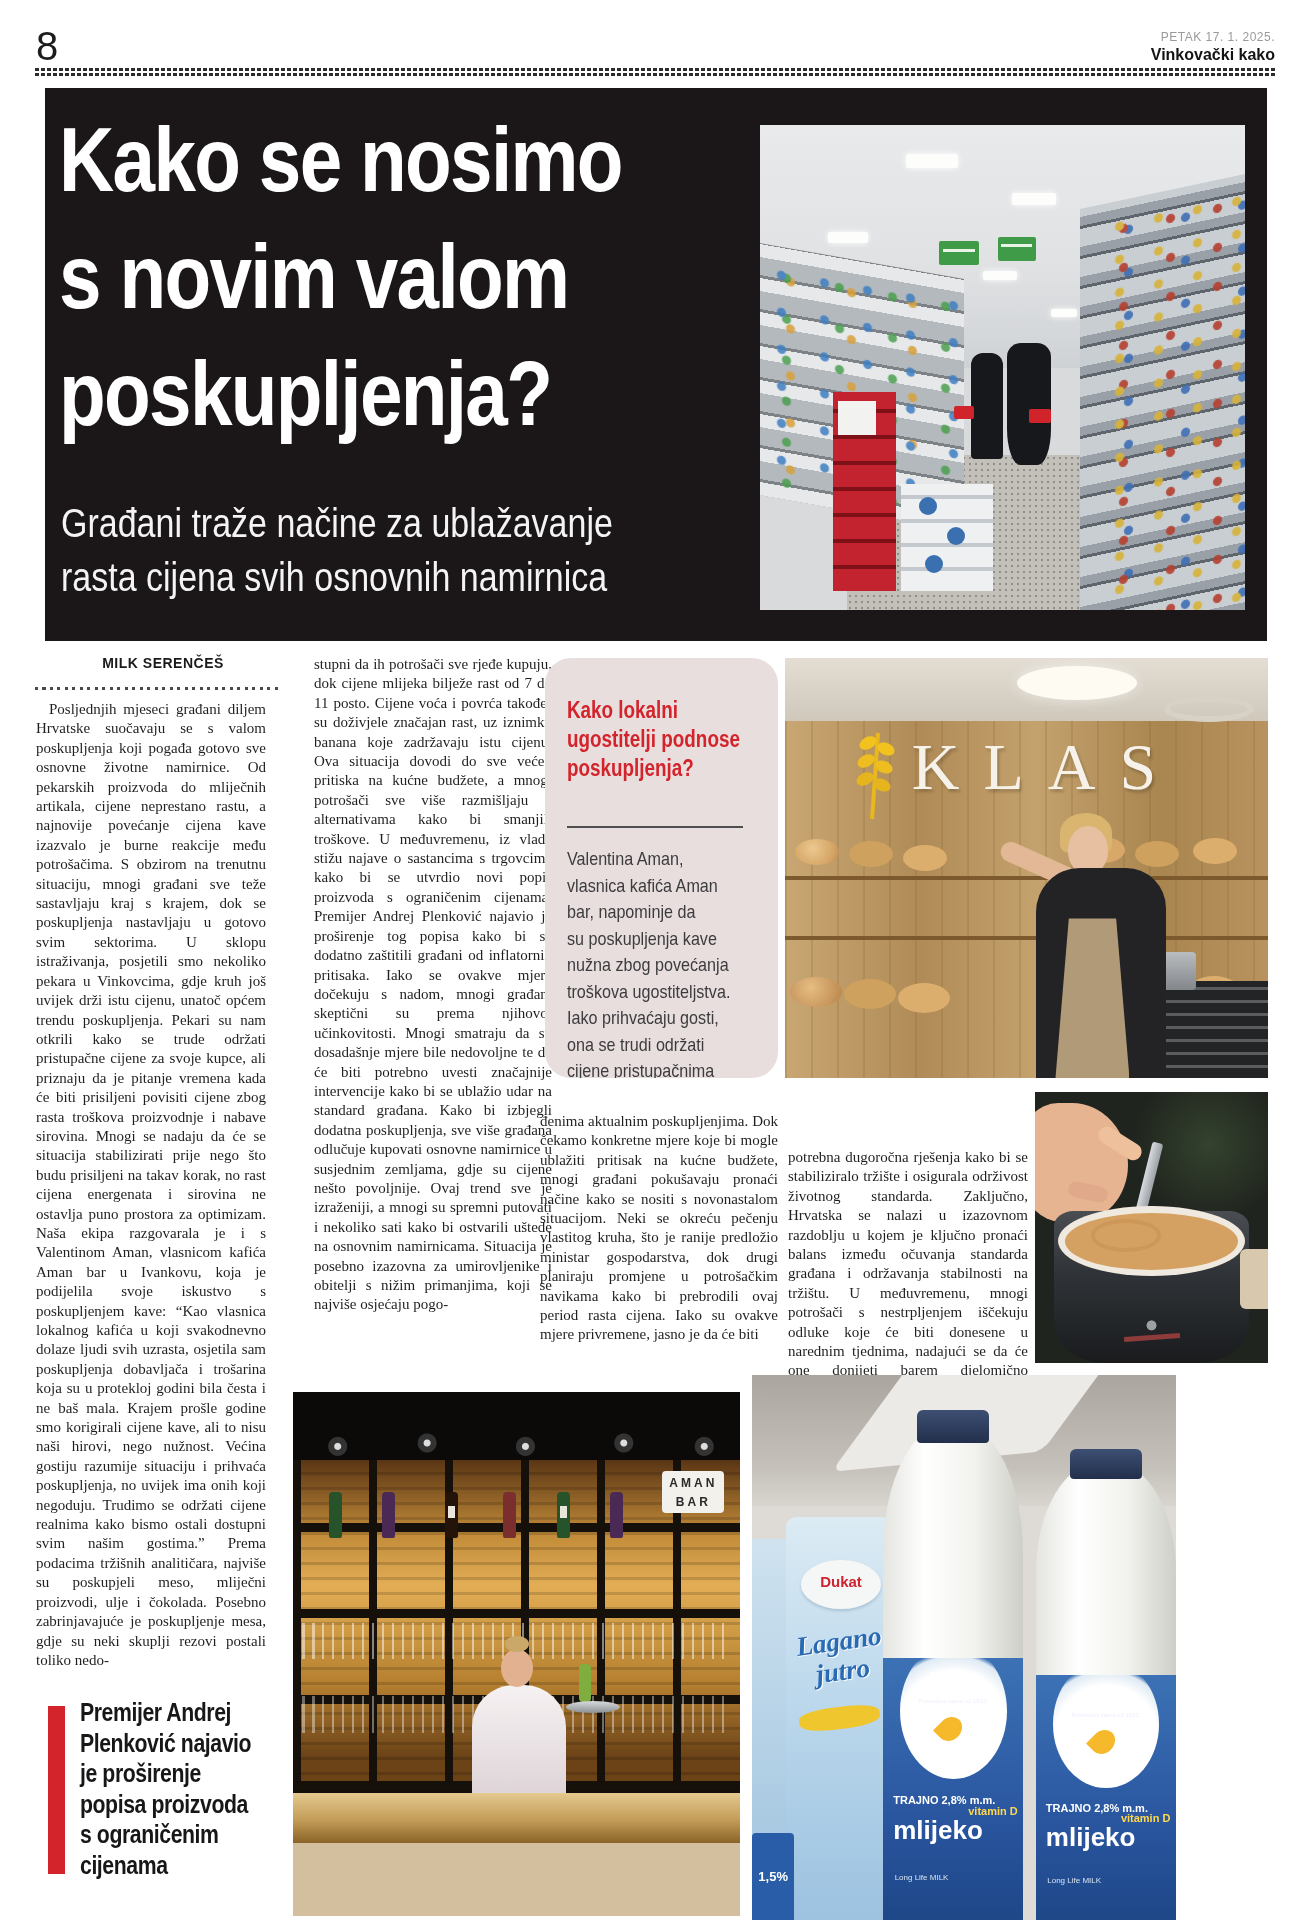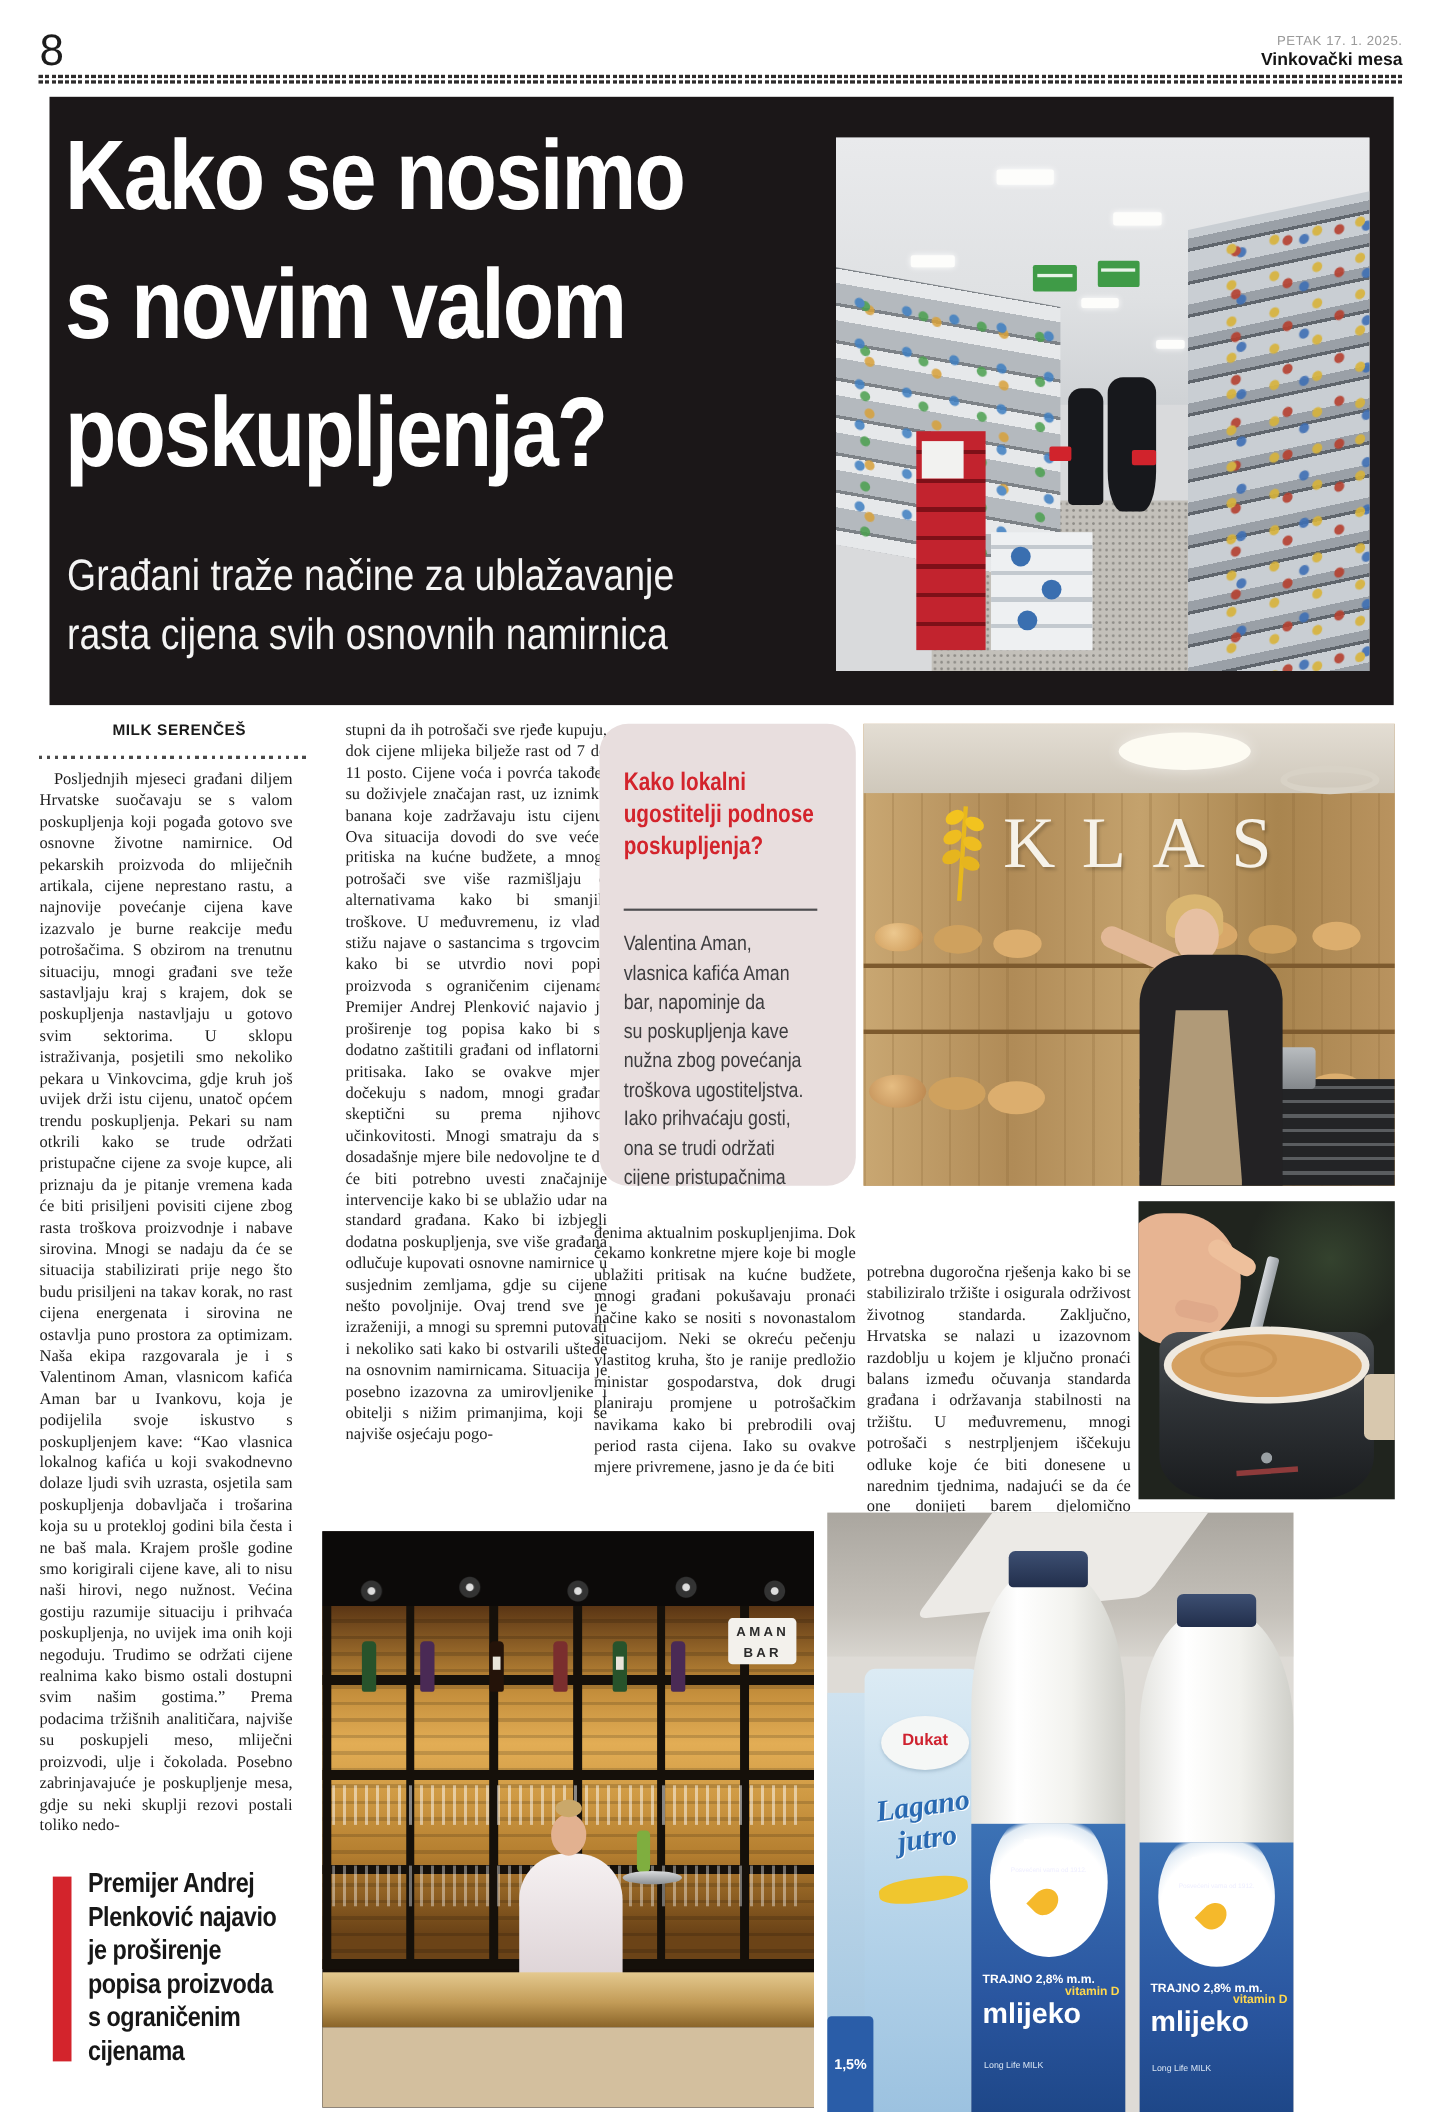--- a/index.html
+++ b/index.html
@@ -229,21 +229,21 @@
     letter-spacing:-.5px; transform:scaleX(.85); transform-origin:left top; white-space:pre; }
 </style>
 </head>
 <body>
 
 <div class="page">
 
   <div class="abs page-num">8</div>
   <div class="abs hdr-right">
     <div class="hdr-date">PETAK 17. 1. 2025.</div>
-    <div class="hdr-pub">Vinkovački mesa</div>
+    <div class="hdr-pub">Vinkovački kako</div>
   </div>
   <div class="abs top-rule">
     <div class="dash"></div>
     <div class="dash"></div>
   </div>
 
   <div class="abs hero">
     <div class="abs hero-title">Kako se nosimo
 s novim valom
 poskupljenja?</div>

